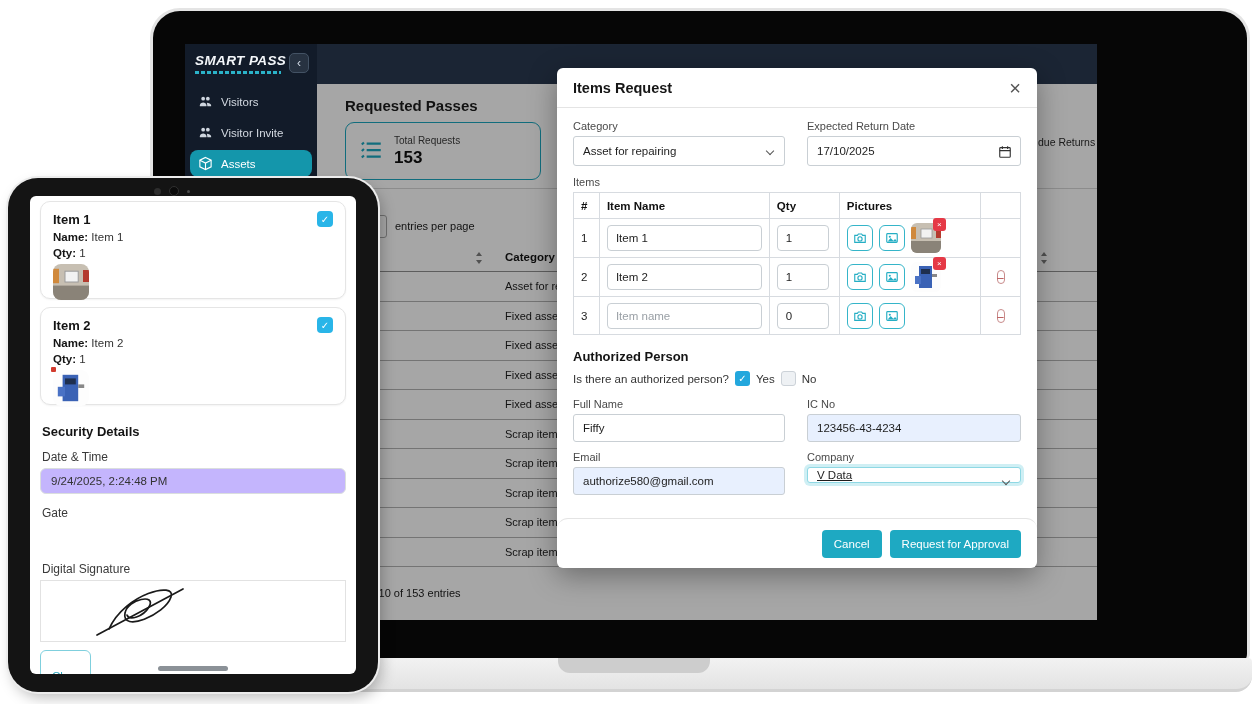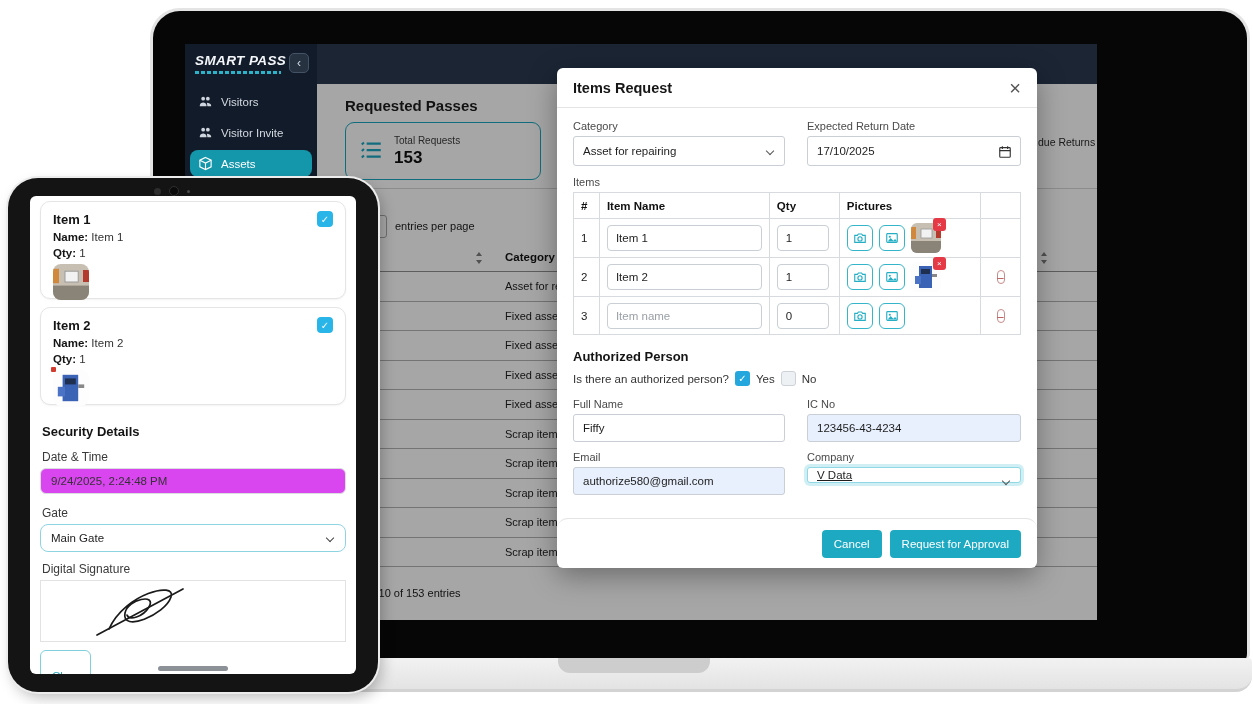--- a/index.html
+++ b/index.html
@@ -127,21 +127,21 @@
   .t-card-title { font-size:13px; font-weight:bold; color:#141414; }
   .t-cb { width:16px; height:16px; border-radius:4px; background:#29b5e8; color:#fff; font-size:10px;
     display:inline-flex; align-items:center; justify-content:center; font-family:"DejaVu Sans",sans-serif; }
   .t-line { font-size:11.5px; color:#333; margin-top:4px; }
   .t-line b { color:#141414; }
   .t-thumb { position:relative; width:36px; height:36px; border-radius:8px; margin-top:5px; }
   .t-thumb svg { width:36px; height:36px; border-radius:8px; display:block; }
   .red-mark { position:absolute; left:-2px; top:-3px; width:5px; height:5px; background:#d23b2e; border-radius:1px; }
   .t-sec-heading { position:absolute; left:12px; top:228px; font-size:13px; font-weight:bold; color:#141414; }
   .t-label { position:absolute; left:12px; font-size:12px; color:#3a3a3a; }
-  .t-dt-input { position:absolute; left:10px; right:10px; top:272px; height:26px; background:#d946ef;
+  .t-dt-input { position:absolute; left:10px; right:10px; top:272px; height:26px; background:#c4b5fd;
     border:1px solid #dadede; border-radius:6px; font-size:11.5px; color:#333; display:flex;
     align-items:center; padding:0 10px; }
   .t-select { position:absolute; left:10px; right:10px; top:328px; height:28px; background:#fff;
     border:1.5px solid #8ed3e2; border-radius:8px; font-size:11.5px; color:#222; display:flex;
     align-items:center; padding:0 10px; }
   .t-select .chev { right:12px; top:10px; border-color:#444; }
   .sig-box { position:absolute; left:10px; right:10px; top:384px; height:62px; border:1px solid #e2e2e2;
     background:#fff; }
   .clear-btn { position:absolute; left:10px; top:454px; padding:19px 11px; background:#fff;
     border:1.5px solid #7fcfdd; border-radius:6px; color:#2aa5bd; font-size:11.5px; cursor:pointer;
@@ -476,24 +476,20 @@
     </div>
 
     <div class="t-sec-heading">Security Details</div>
 
     <div class="t-label" style="top:254px;">Date &amp; Time</div>
     <div class="t-dt-input">
       <span>9/24/2025, 2:24:48 PM</span>
     </div>
 
     <div class="t-label" style="top:310px;">Gate</div>
-    <div class="t-select">
-      <span>Main Gate</span>
-      <span class="chev"></span>
-    </div>
 
     <div class="t-label" style="top:366px;">Digital Signature</div>
     <div class="sig-box">
       <svg width="110" height="60" viewBox="0 0 110 60" style="margin-left:50px;">
         <path d="M18 48 C34 12 86 0 80 16 C74 34 30 52 34 32 C37 18 66 12 58 26 C52 36 38 40 36 34" fill="none" stroke="#1a1a1a" stroke-width="1.7" stroke-linecap="round"></path>
         <path d="M6 54 L92 8" fill="none" stroke="#1a1a1a" stroke-width="1.7" stroke-linecap="round"></path>
       </svg>
     </div>
 
     <button class="clear-btn">Clear</button>

